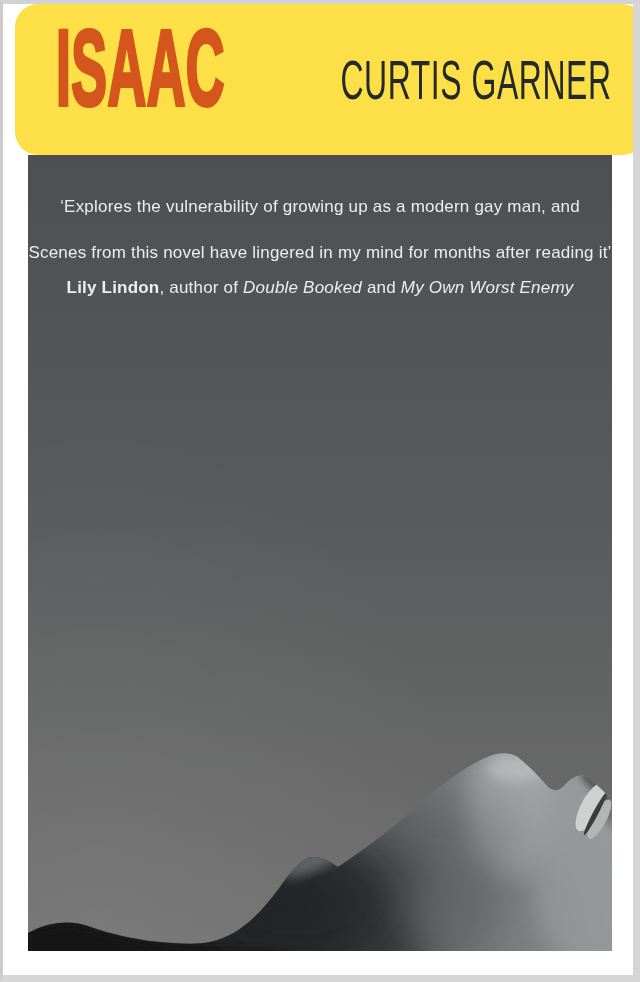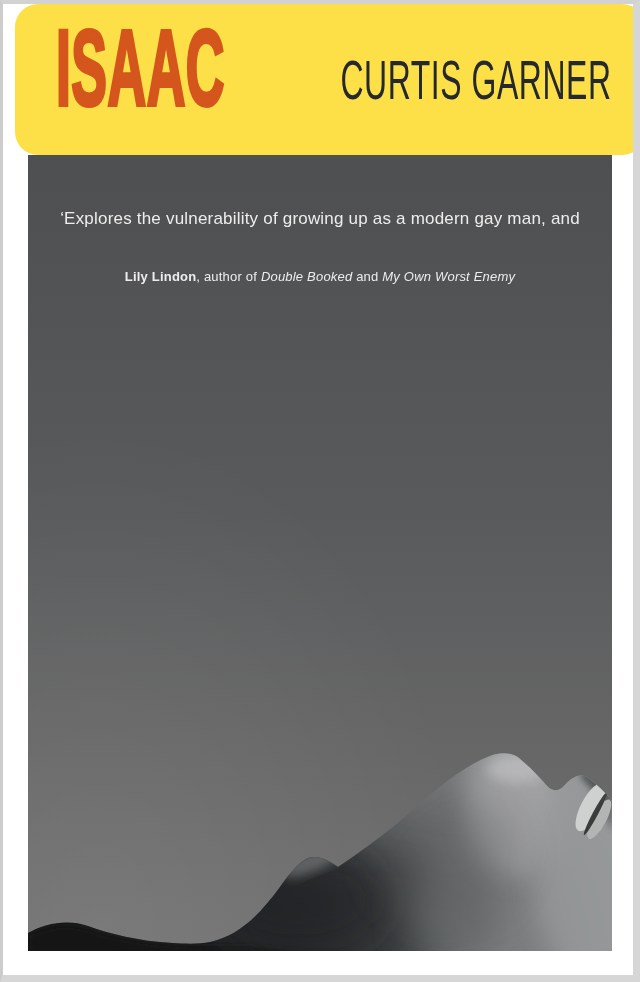--- a/index.html
+++ b/index.html
@@ -37,32 +37,32 @@
   }
   
   .photo{
     position:absolute;left:25px;top:151px;width:584px;height:796px;
     overflow:hidden;
   }
   .photo svg{display:block;}
   
   .quote-block{
     position:absolute;left:0;top:0;width:584px;
-    padding-top:52px;
+    padding-top:40px;
     text-align:center;
     color:#ededed;
   }
   .quote-lines{
     margin:0;
     font-size:17px;line-height:23px;letter-spacing:.2px;
     font-weight:400;
   }
   .attribution{
     margin:12px 0 0 0;
-    font-size:13px;line-height:23px;letter-spacing:.2px;
+    font-size:17px;line-height:23px;letter-spacing:.2px;
   }
   .attribution b{font-weight:bold;}
   .attribution i{font-style:italic;}
 </style>
 </head>
 <body>
 
 <div class="cover">
 
   <div class="header">
@@ -168,20 +168,21 @@
         </g>
 
         <ellipse cx="420" cy="700" rx="70" ry="60" fill="#555758" opacity="0.35" filter="url(#b20)"></ellipse>
       </g>
     </svg>
 
     <div class="quote-block">
       <p class="quote-lines">
         <span>‘Explores the vulnerability of growing up as a modern gay man, and</span><br>
         <br>
+        <span>Scenes from this novel have lingered in my mind for months after reading it’</span>
       </p>
       <p class="attribution">
         <b>Lily Lindon</b><span>, author of </span><i>Double Booked</i><span> and </span><i>My Own Worst Enemy</i>
       </p>
     </div>
   </div>
 
 </div>
 
 </body></html>

